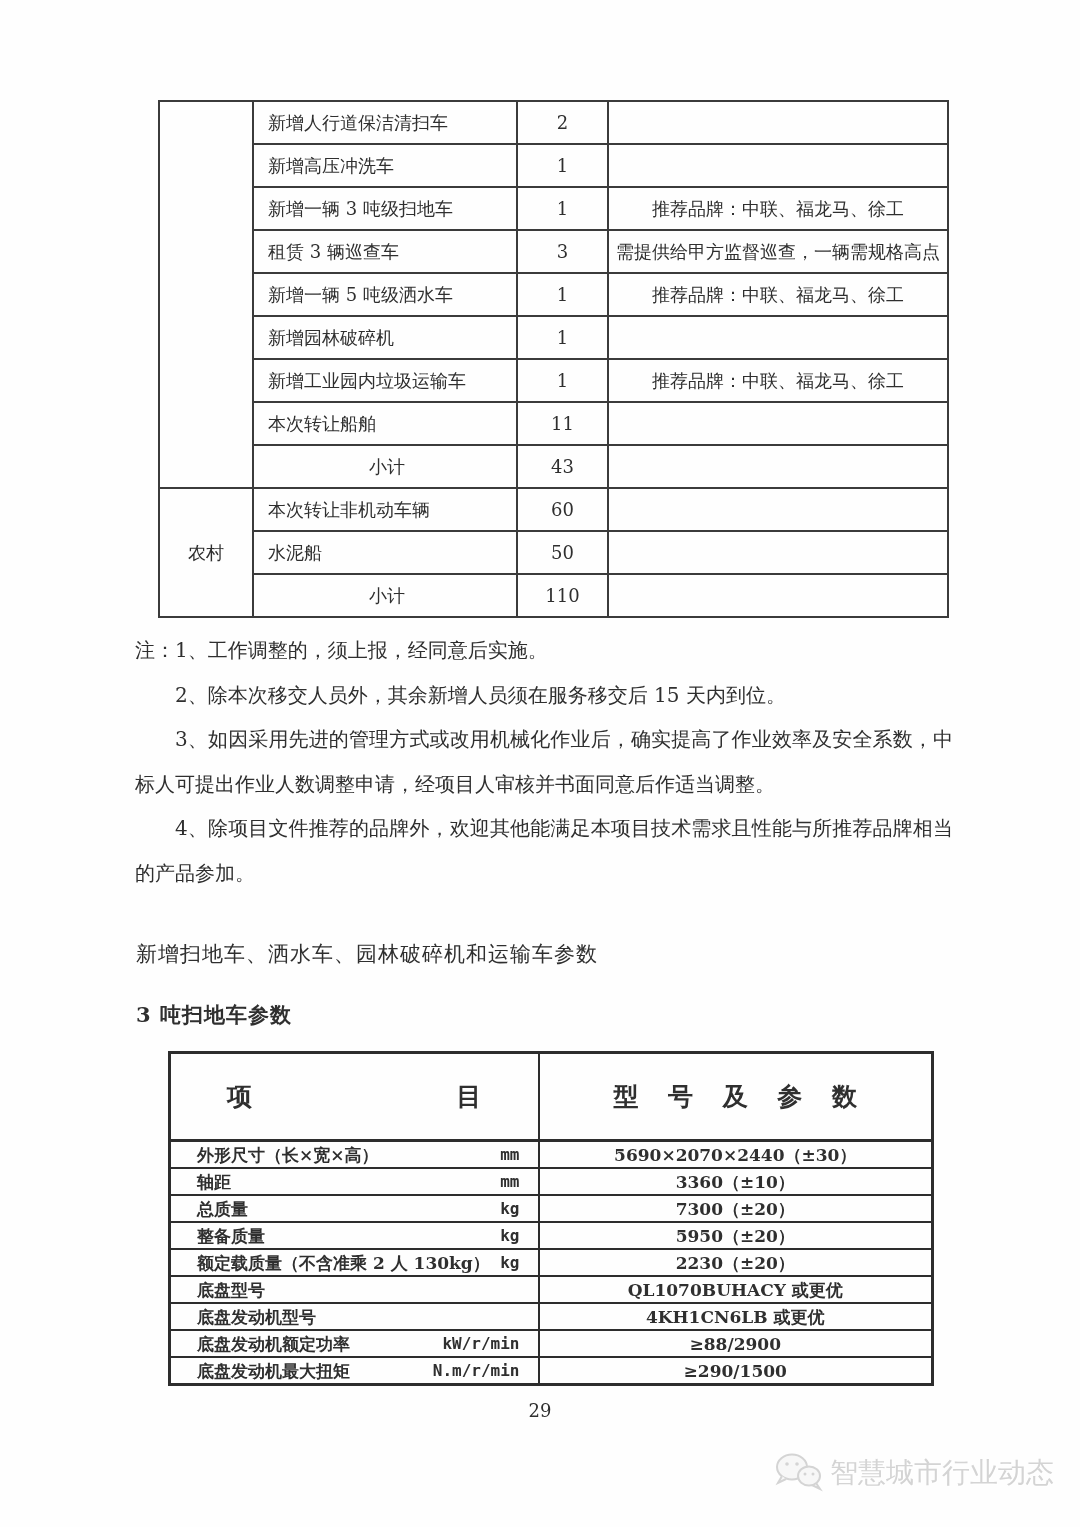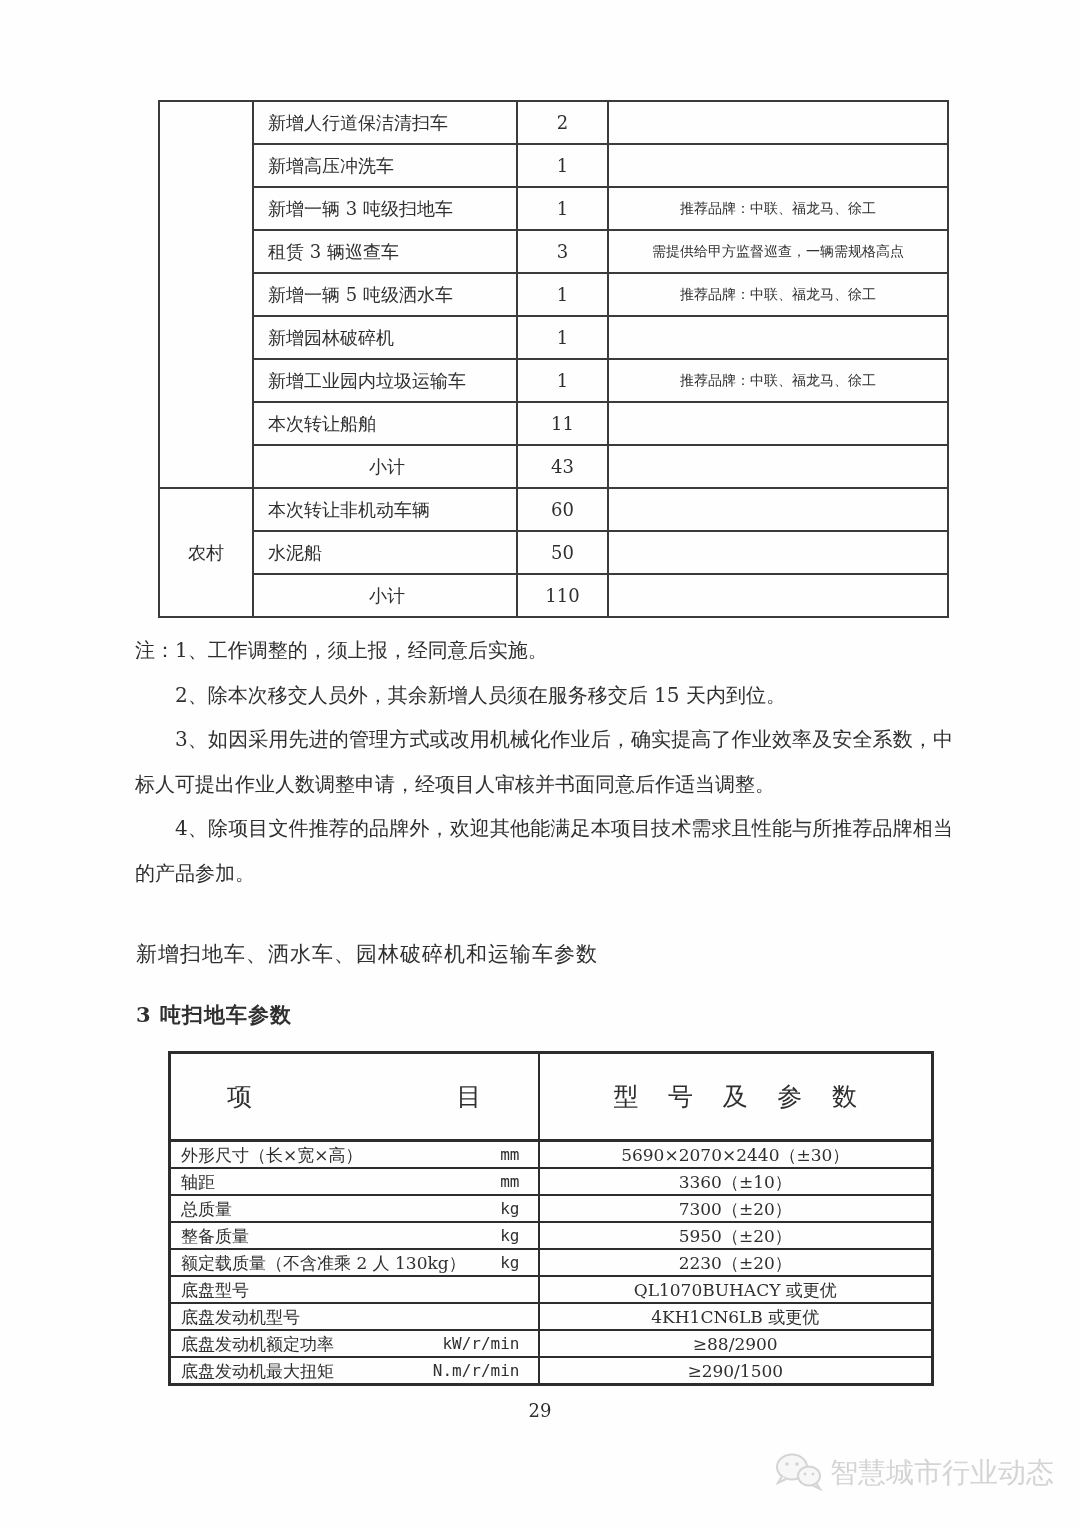--- a/index.html
+++ b/index.html
@@ -28,21 +28,21 @@
     border: 2px solid #3b3b3b;
     height: 43px;
     font-size: 18px;
     vertical-align: middle;
     overflow: hidden;
   }
   .t1 .c-region { width: 94px; text-align: center; }
   .t1 .c-item  { width: 264px; text-align: left; padding-left: 14px; }
   .t1 .c-item.center { text-align: center; padding-left: 4px; }
   .t1 .c-qty   { width: 91px; text-align: center; }
-  .t1 .c-note  { width: 340px; text-align: center; font-size: 14px; }
+  .t1 .c-note  { width: 340px; text-align: center; font-size: 18px; }
 
   
   .notes {
     position: absolute;
     left: 135px;
     top: 628px;
     width: 818px;
     font-size: 20px;
     line-height: 44.5px;
     text-align: justify;
@@ -70,20 +70,21 @@
 
   
   .t2 {
     position: absolute;
     left: 168px;
     top: 1051px;
     width: 763px;
     border-collapse: collapse;
     table-layout: fixed;
     border: 3px solid #2d2d2d;
+    font-weight: bold;
   }
   .t2 td {
     border: 2px solid #2d2d2d;
     vertical-align: middle;
     overflow: hidden;
   }
   .t2 .h-row td {
     height: 88px;
     border-bottom: 3px solid #2d2d2d;
     font-size: 25px;
@@ -91,21 +92,21 @@
     text-align-last: justify;
   }
   .t2 .h-item  { width: 369px; padding: 0 56px; }
   .t2 .h-model { width: 394px; padding: 12px 74px; }
   .t2 .d-row td { height: 25px; font-size: 17px; line-height: 24px; }
   .t2 .d-label {
     display: flex;
     justify-content: space-between;
     align-items: center;
     height: 25px;
-    padding: 0 18px 0 10px;
+    padding: 0 18px 0 26px;
   }
   .t2 .d-label .lbl { white-space: nowrap; }
   .t2 .d-label .unit { white-space: nowrap; font-family: "DejaVu Sans Mono", "Liberation Mono", monospace; font-size: 16px; }
   .t2 .d-value { text-align: center; }
 
   
   .page-number {
     position: absolute;
     left: 0;
     top: 1400px;

